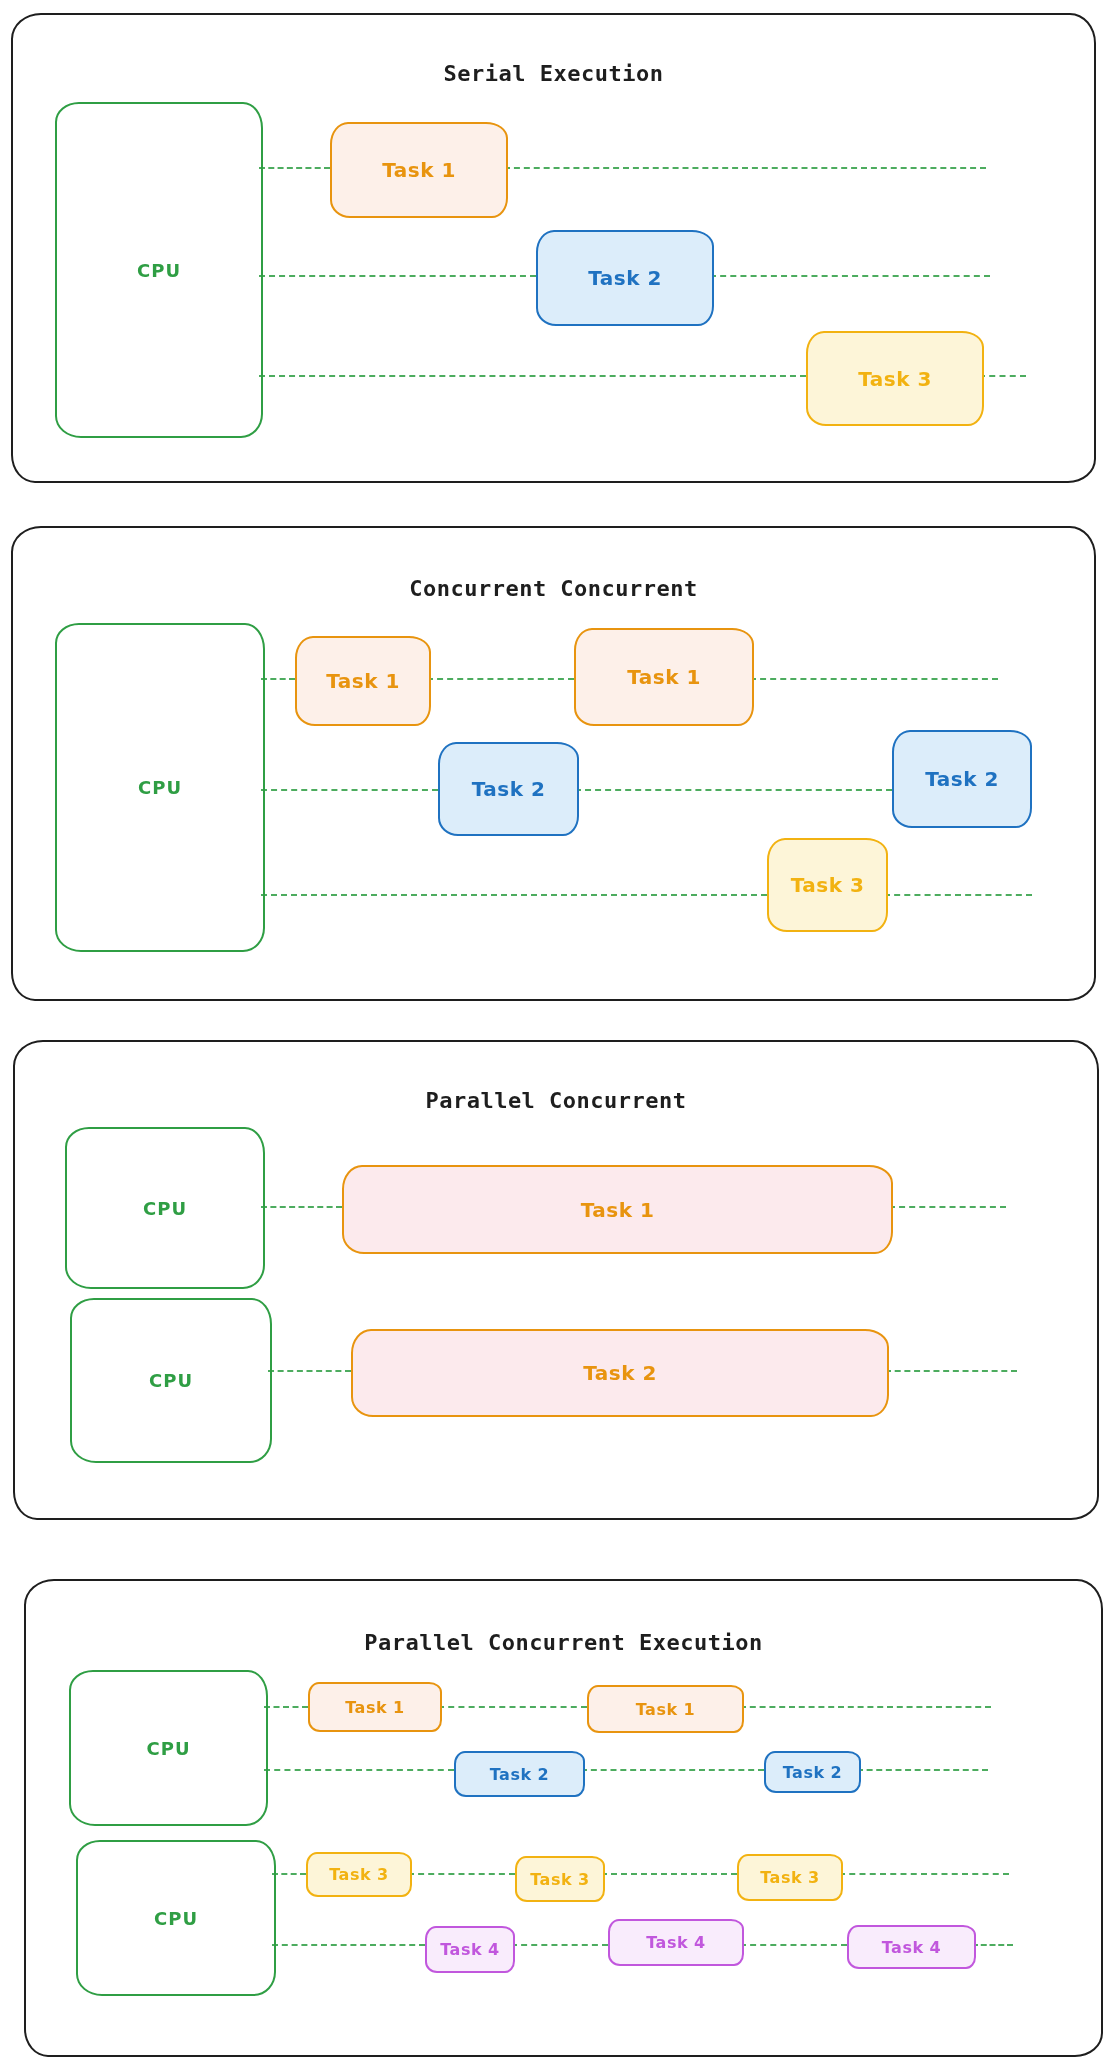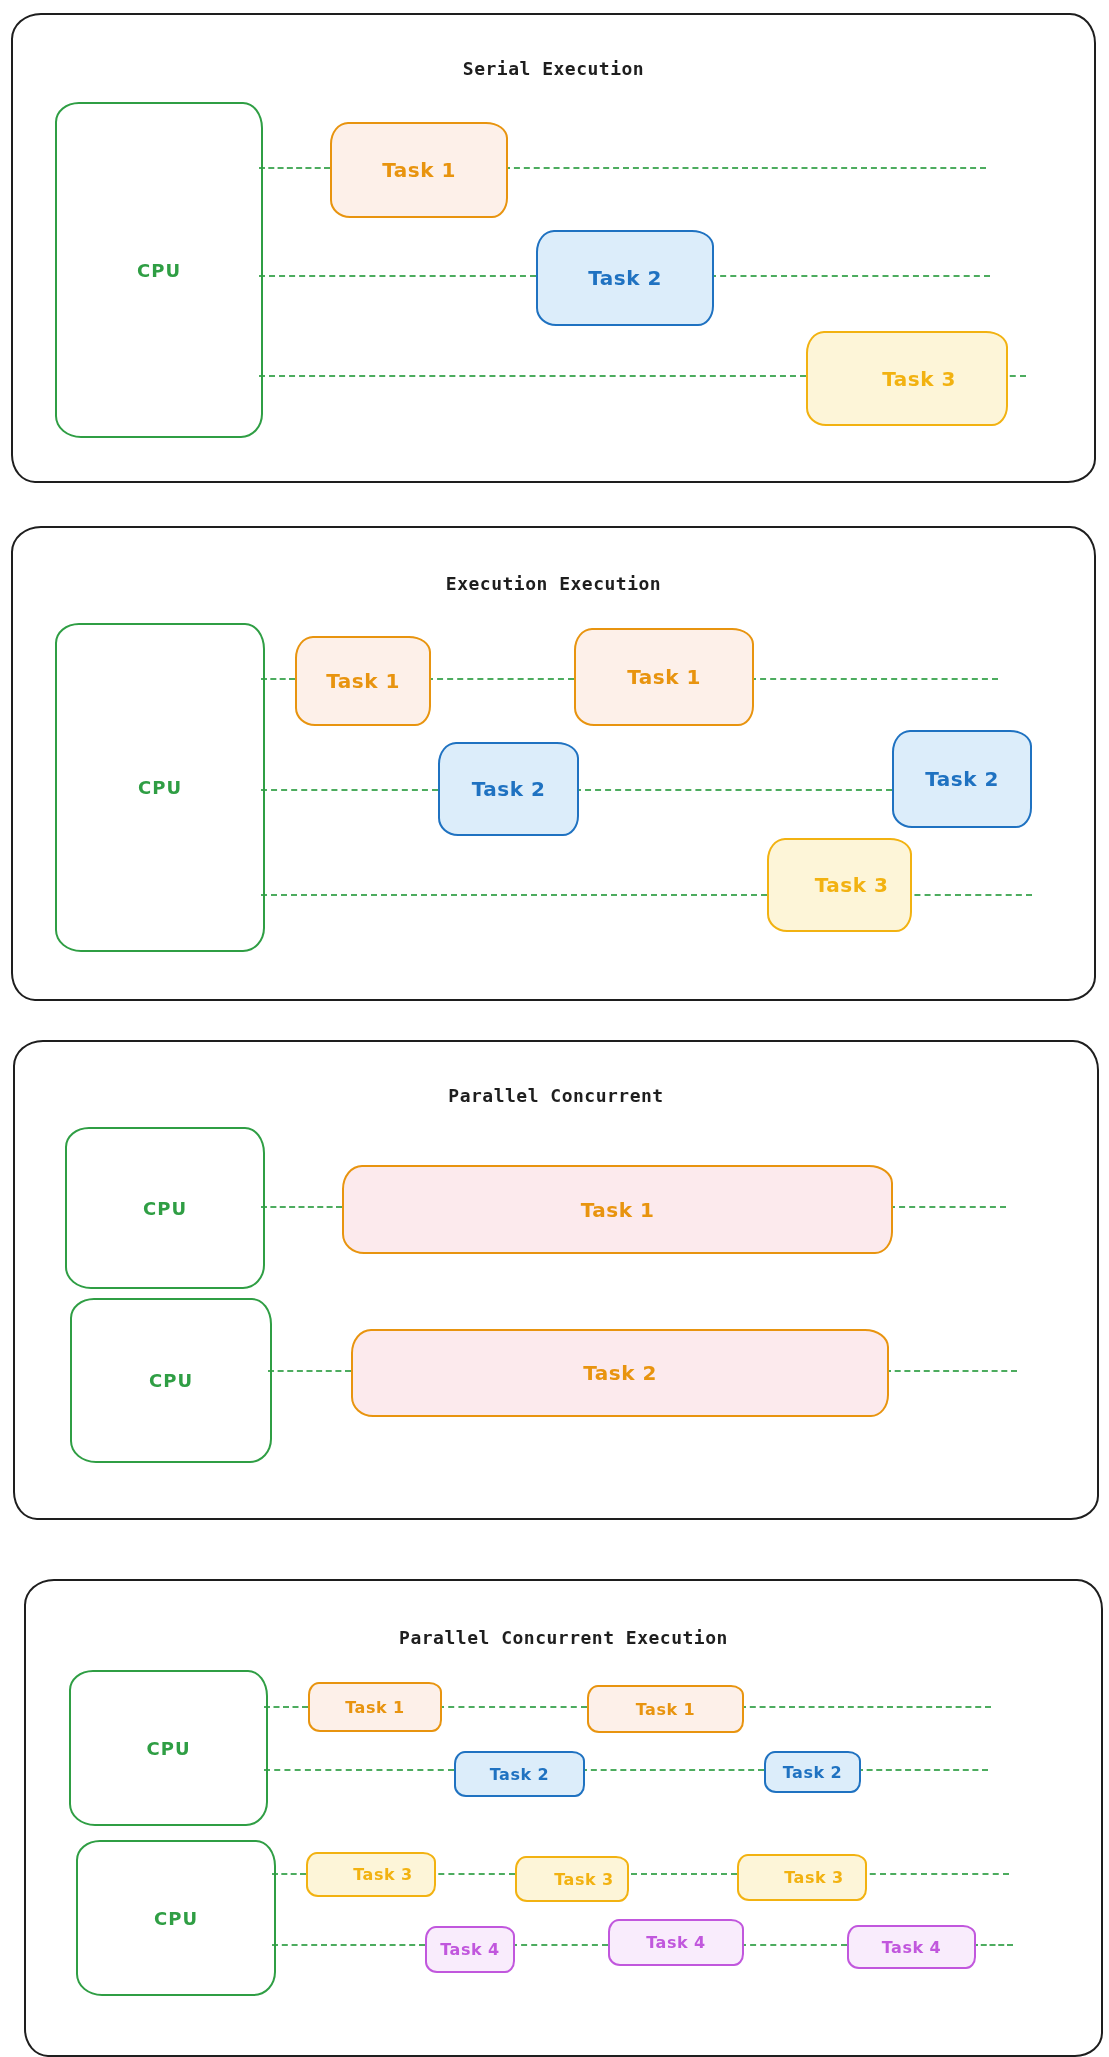--- a/index.html
+++ b/index.html
@@ -7,21 +7,21 @@
     position:relative; width:1109px; height:2057px; background:#ffffff;
     font-family:"DejaVu Sans", sans-serif; overflow:hidden;
   }
   .panel {
     position:absolute; border:2.5px solid var(--ink);
     border-radius:30px 26px 28px 24px / 26px 30px 24px 28px;
     background:#ffffff;
   }
   .panel-title {
     position:absolute; left:0; right:0; text-align:center;
-    font-family:"DejaVu Sans Mono", monospace; font-size:18px;
+    font-family:"DejaVu Sans Mono", monospace; font-size:22px;
     color:var(--ink); letter-spacing:0.5px; white-space:nowrap;
   }
   .cpu {
     position:absolute; border:2.5px solid var(--green);
     border-radius:24px 20px 22px 26px / 20px 26px 24px 22px;
     display:flex; align-items:center; justify-content:center;
     background:#ffffff;
   }
   .cpu-label {
     color:var(--green); font-size:18px; font-weight:bold; letter-spacing:1px;
@@ -32,21 +32,21 @@
   .task {
     position:absolute; display:flex; align-items:center; justify-content:center;
     font-size:20px; font-weight:bold; letter-spacing:0.5px; white-space:nowrap;
     border-radius:18px 22px 16px 20px / 22px 16px 20px 18px;
     border-style:solid; border-width:2.5px;
   }
   .task.small { font-size:16px; border-width:2px; border-radius:11px 13px 10px 12px / 13px 10px 12px 11px; }
   .task.bar { border-radius:20px 24px 18px 22px / 24px 18px 22px 20px; }
   .c-orange { border-color:var(--orange); color:var(--orange); background:var(--orange-fill); }
   .c-blue   { border-color:var(--blue);   color:var(--blue);   background:var(--blue-fill); }
-  .c-yellow { border-color:var(--yellow); color:var(--yellow); background:var(--yellow-fill);padding-left:24px; }
+  .c-yellow { border-color:var(--yellow); color:var(--yellow); background:var(--yellow-fill); }
   .c-purple { border-color:var(--purple); color:var(--purple); background:var(--purple-fill); }
   .c-pink   { border-color:var(--orange); color:var(--orange); background:var(--pink-fill); }
 </style>
 </head>
 <body>
 
 <div class="canvas">
 
   <section class="panel" style="left:11px;top:13px;width:1081px;height:466px;">
     <h2 class="panel-title" style="top:28px;">Serial Execution</h2>
@@ -67,21 +67,21 @@
     </div>
     <div class="task c-blue" style="left:523px;top:215px;width:174px;height:92px;">
       <span>Task 2</span>
     </div>
     <div class="task c-yellow" style="left:793px;top:316px;width:174px;height:91px;">
       <span>Task 3</span>
     </div>
   </section>
 
   <section class="panel" style="left:11px;top:526px;width:1081px;height:471px;">
-    <h2 class="panel-title" style="top:30px;">Execution Execution</h2>
+    <h2 class="panel-title" style="top:30px;">Concurrent Concurrent</h2>
 
     <div class="cpu" style="left:42px;top:95px;width:206px;height:325px;">
       <span class="cpu-label">CPU</span>
     </div>
 
     <div class="dots" style="left:248px;top:150px;width:34px;"></div>
     <div class="dots" style="left:414px;top:150px;width:147px;"></div>
     <div class="dots" style="left:737px;top:150px;width:248px;"></div>
     <div class="dots" style="left:248px;top:261px;width:177px;"></div>
     <div class="dots" style="left:562px;top:261px;width:317px;"></div>

